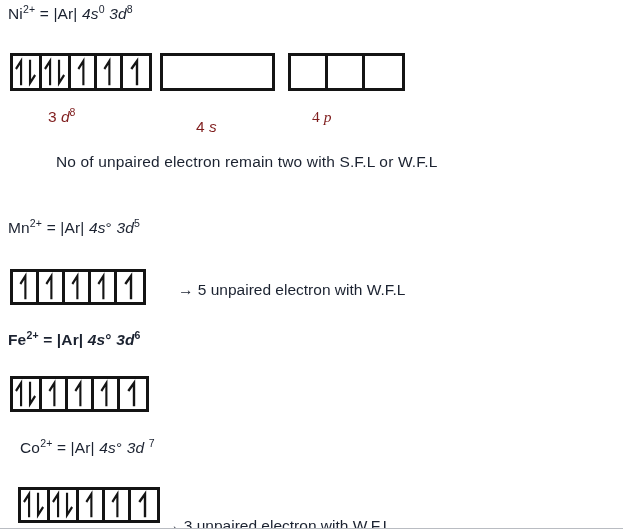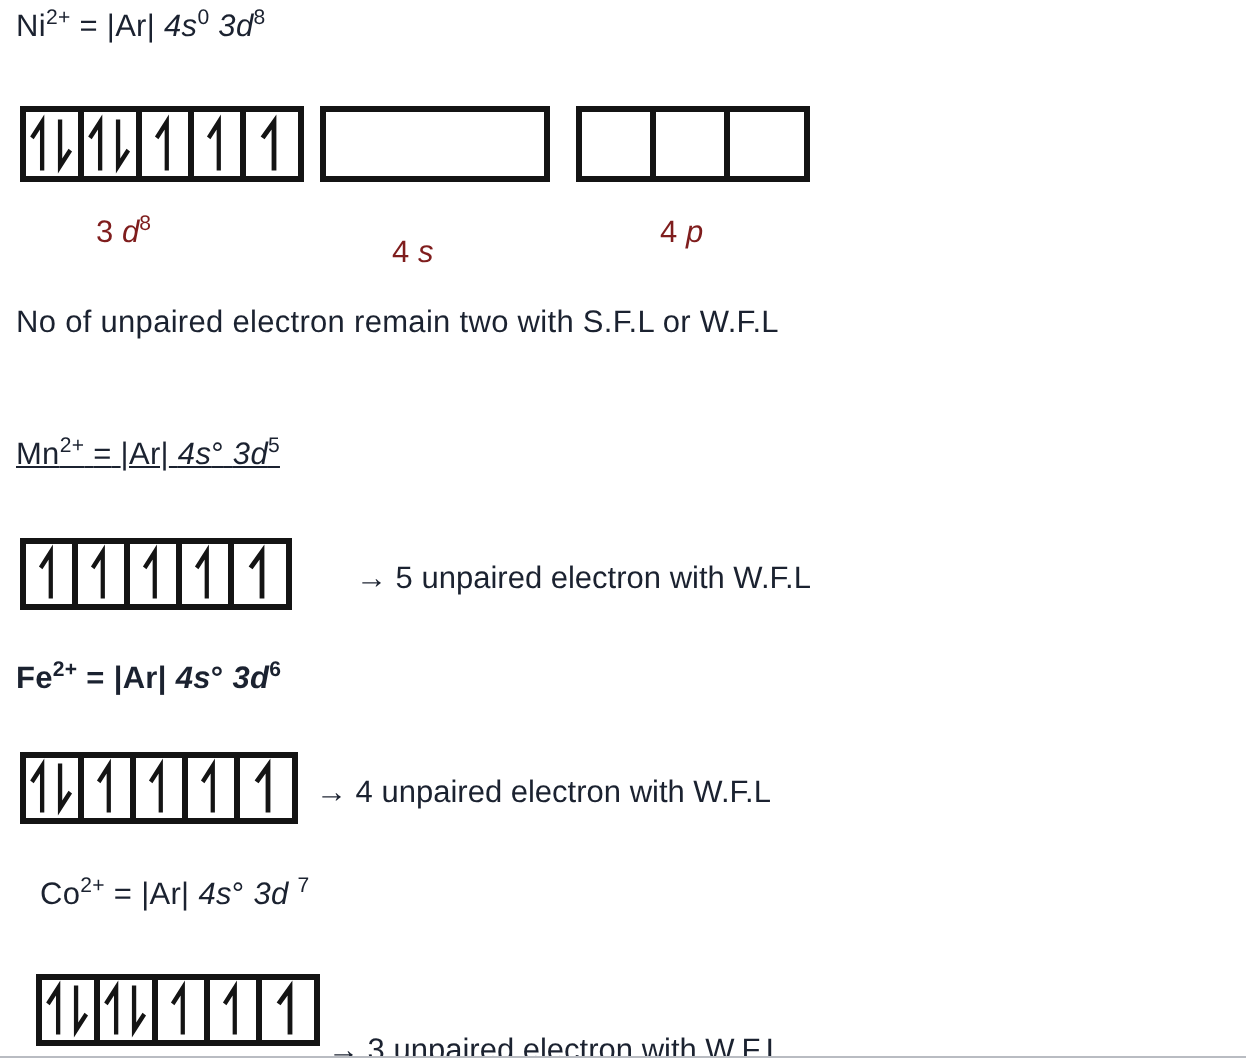--- a/index.html
+++ b/index.html
@@ -25,21 +25,21 @@
 
   
   .txt {
     position: absolute;
     font-size: 15.5px;
     line-height: 20px;
     color: #1b2230;
     white-space: nowrap;
     letter-spacing: 0.15px;
   }
-  .txt.wrap { white-space: normal; }
+  .txt.wrap { white-space: normal; margin-left: 48px; }
 
   sup {
     font-size: 0.68em;
     vertical-align: super;
     line-height: 0;
   }
   .it { font-style: italic; }
 
   
   .orb-row {
@@ -152,28 +152,28 @@
   </div>
 
   <div class="sublabel" style="left:48px; top:108px;">
     <span>3</span>
     <span class="it">d</span><sup>8</sup>
   </div>
   <div class="sublabel" style="left:196px; top:118px;">
     <span>4</span>
     <span class="it">s</span>
   </div>
-  <div class="sublabel" style="left:330px; top:108px;">
+  <div class="sublabel" style="left:312px; top:108px;font-family:Liberation Serif, serif;">
     <span>4</span>
     <span class="it">p</span>
   </div>
 
   <div class="txt wrap" style="left:8px; top:152px; width:545px;">No of unpaired electron remain two with S.F.L or W.F.L</div>
 
-  <div class="txt" style="left:8px; top:218px;text-decoration:underline;">
+  <div class="txt" style="left:8px; top:218px;">
     <span>Mn</span><sup>2+</sup>
     <span>=</span>
     <span>|Ar|</span>
     <span class="it">4s</span><span>°</span>
     <span class="it">3d</span><sup>5</sup>
   </div>
 
   <div class="orb-row" style="left:10px; top:269px;">
     <div class="boxes" style="height:36px;">
       <div class="cell" style="width:26px;">
@@ -236,21 +236,20 @@
           <path d="M14 26 L14 4 L9 11" stroke="#141414" stroke-width="2.4" fill="none" stroke-linecap="square"></path>
         </svg>
       </div>
       <div class="cell" style="width:26px;">
         <svg viewBox="0 0 26 30" preserveAspectRatio="none">
           <path d="M14 26 L14 4 L9 11" stroke="#141414" stroke-width="2.4" fill="none" stroke-linecap="square"></path>
         </svg>
       </div>
     </div>
   </div>
-  <div class="arrow-txt" style="left:158px; top:388px;">→  4 unpaired electron with W.F.L</div>
 
   <div class="txt" style="left:20px; top:438px;">
     <span>Co</span><sup>2+</sup>
     <span>=</span>
     <span>|Ar|</span>
     <span class="it">4s</span><span>°</span>
     <span class="it">3d</span> <sup>7</sup>
   </div>
 
   <div class="orb-row" style="left:18px; top:487px;">

